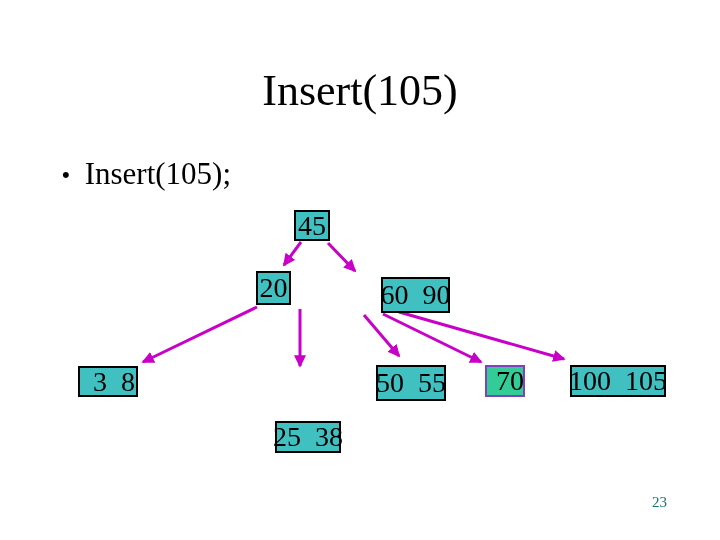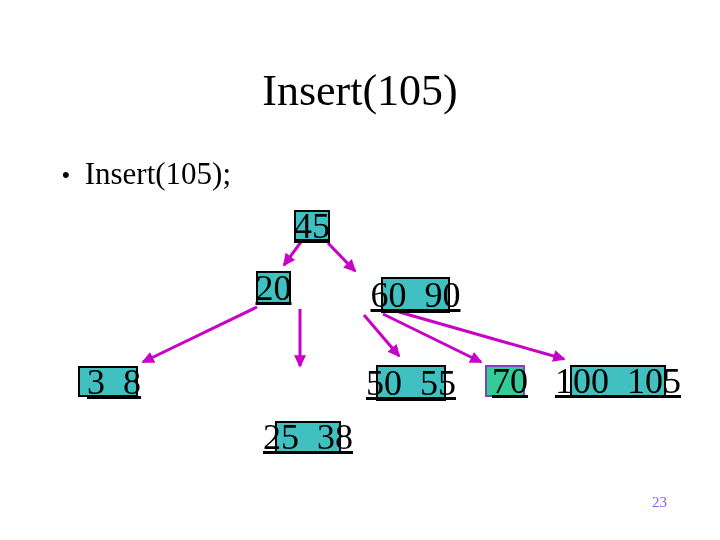--- a/index.html
+++ b/index.html
@@ -63,43 +63,42 @@
     fill: var(--arrow, #C800C8);
   }
   .node {
     position: absolute;
     box-sizing: border-box;
     background: var(--node-fill, #40C0C0);
     border: 2px solid var(--node-border, #000000);
     display: flex;
     align-items: center;
     justify-content: center;
-    font-size: 36px;
+    font-size: 28px;
     line-height: 1;
     white-space: pre;
-    text-decoration: underline;
   }
   .node.highlight {
     background: var(--highlight-fill, #33CC99);
     border: 2px solid var(--highlight-border, #8040C0);
   }
   .n-root   { left: 294px; top: 210px; width: 36px; height: 31px; }
   .n-10     { left: 256px; top: 271px; width: 35px; height: 34px; }
   .n-60-90  { left: 353px; top: 277px; width: 69px; height: 36px; margin-left: 28px; }
   .n-3-8    { left: 78px;  top: 366px; width: 60px; height: 31px; padding-left: 12px; }
   .n-25-38  { left: 275px; top: 373px; width: 66px; height: 32px; margin-top: 48px; }
   .n-50-55  { left: 376px; top: 365px; width: 70px; height: 36px; }
   .n-70     { left: 485px; top: 365px; width: 40px; height: 32px; padding-left: 10px; }
   .n-100-105{ left: 570px; top: 365px; width: 96px; height: 32px; }
   .page-number {
     position: absolute;
     left: 652px;
     top: 494px;
     font-size: 15px;
-    color: #8b5cf6;
+    color: #0f766e;
   }
 </style>
 </head>
 <body>
 
 <div class="slide">
 
   <h1 class="title">Insert(105)</h1>
 
   <div class="bullet-line">

